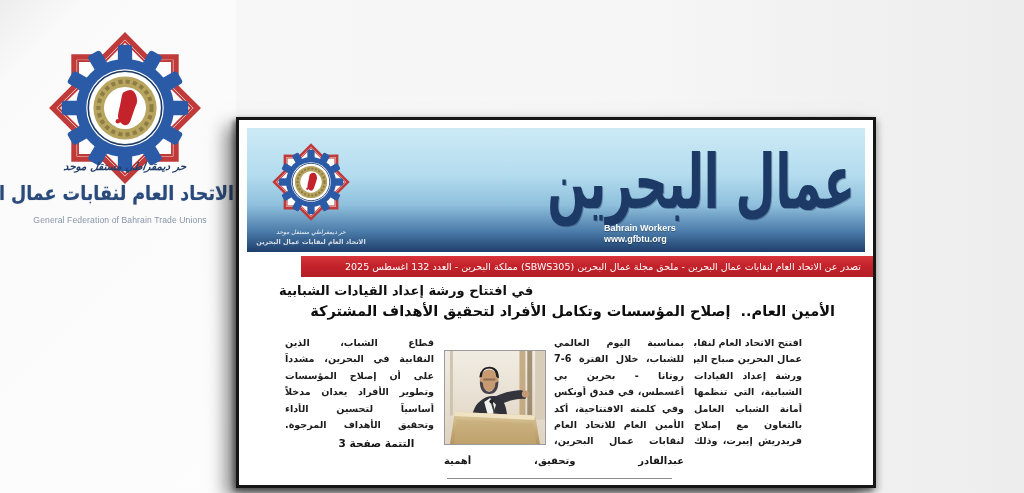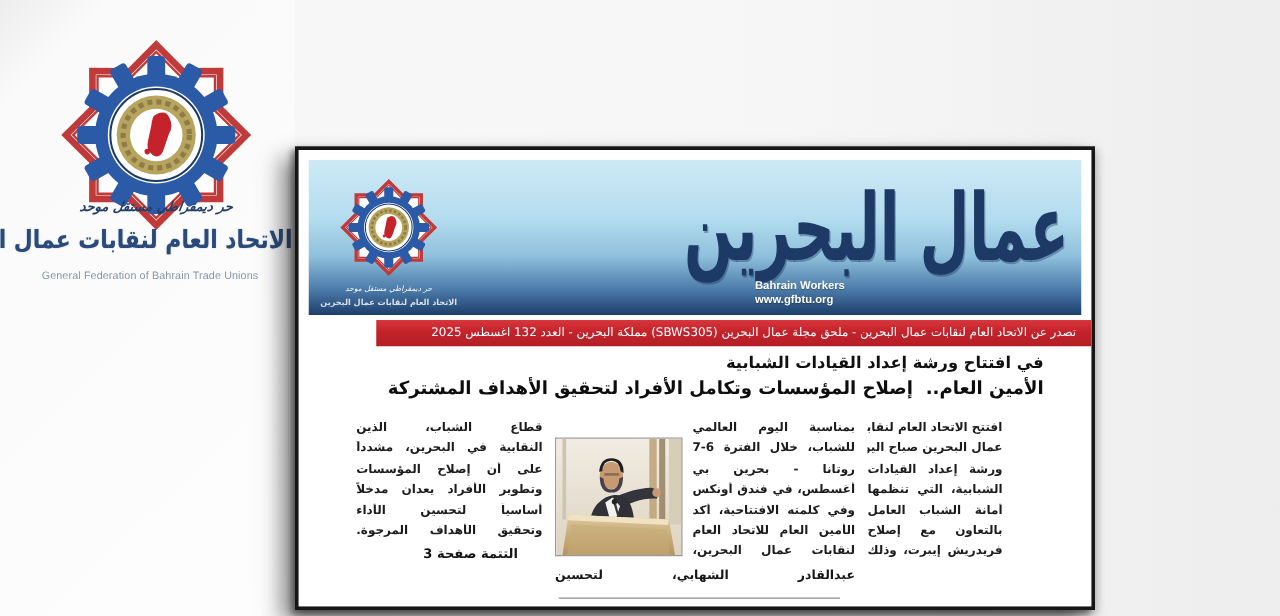--- a/index.html
+++ b/index.html
@@ -66,21 +66,21 @@
   }
   
   .issue-bar{
     position:absolute; left:22px; top:136px; width:604px; height:21px;
     background:linear-gradient(180deg,#d8353c 0%, #c4232b 45%, #b41e26 100%);
     color:#fff; font-size:9.5px; line-height:21px; text-align:center;
     direction:rtl; white-space:nowrap; overflow:hidden;margin-left:40px;
   }
   
   .kicker{
-    position:absolute; left:40px; top:163px; width:556px; text-align:right;
+    position:absolute; left:40px; top:163px; width:556px; text-align:left;
     font-size:13px; font-weight:bold; color:#101010; direction:rtl;
   }
   .headline{
     position:absolute; left:30px; top:183px; width:566px; text-align:right;
     font-size:14.5px; font-weight:bold; color:#0d0d0d; direction:rtl; white-space:pre-wrap;
   }
   
   .article{
     position:absolute; left:46px; top:217px; width:517px; height:150px;
     direction:rtl; display:flex; gap:10px;
@@ -220,21 +220,21 @@
               <path d="M35.5,31 q0,13 9.5,13 q9.5,0 9.5,-13 l-3,1.5 q-0.5,9 -6.5,9 q-6,0 -6.5,-9 z" fill="#46414a"></path>
               <rect x="39" y="28" width="12.5" height="2.2" rx="1" fill="rgba(30,25,25,.35)"></rect>
               <path d="M50,64 L46.5,52 l2,-0.5 3,12 z" fill="#3a3a3a"></path>
               <circle cx="47.5" cy="51.5" r="2.2" fill="#222"></circle>
               <path d="M10,62 L92,66 L97,95 L5,95 Z" fill="url(#podg)"></path>
               <path d="M10,62 L92,66 L91.2,70.5 L9.2,66.5 Z" fill="#efe3c4"></path>
               <path d="M12,70 L90,74 L93,95 L9,95 Z" fill="#c7ab79" opacity=".55"></path>
             </svg>
           </div>
         </div>
-        <div class="photo-caption">عبدالقادر الشهابي، لتحسين</div>
+        <div class="photo-caption">عبدالقادر وتحقيق، أهمية</div>
         <div class="article-divider"></div>
       </div>
 
       <div class="col col-left">
         <div class="bline">قطاع الشباب، الذين</div>
         <div class="bline">النقابية في البحرين، مشدداً</div>
         <div class="bline">على أن إصلاح المؤسسات</div>
         <div class="bline">وتطوير الأفراد يعدان مدخلاً</div>
         <div class="bline">أساسياً لتحسين الأداء</div>
         <div class="bline">وتحقيق الأهداف المرجوة.</div>

